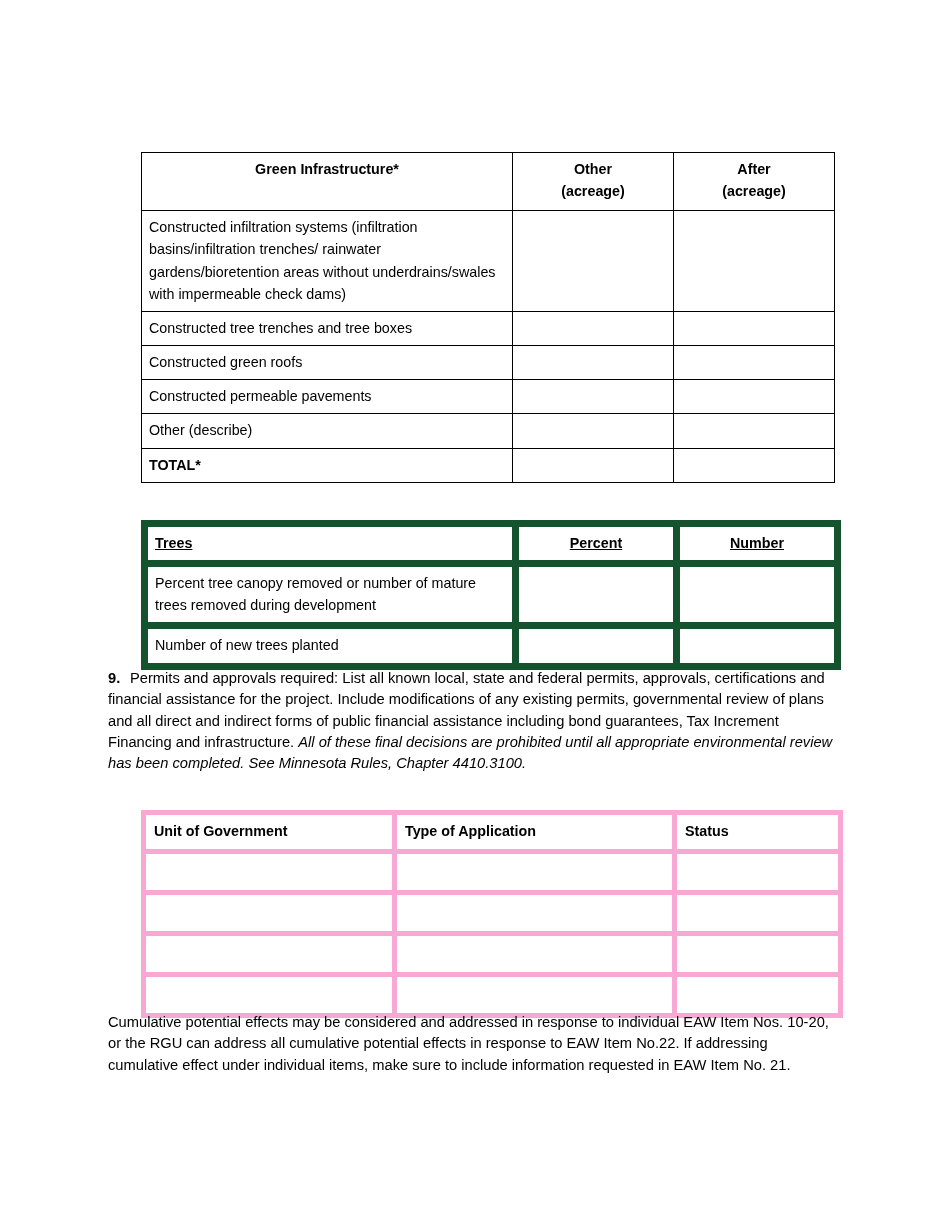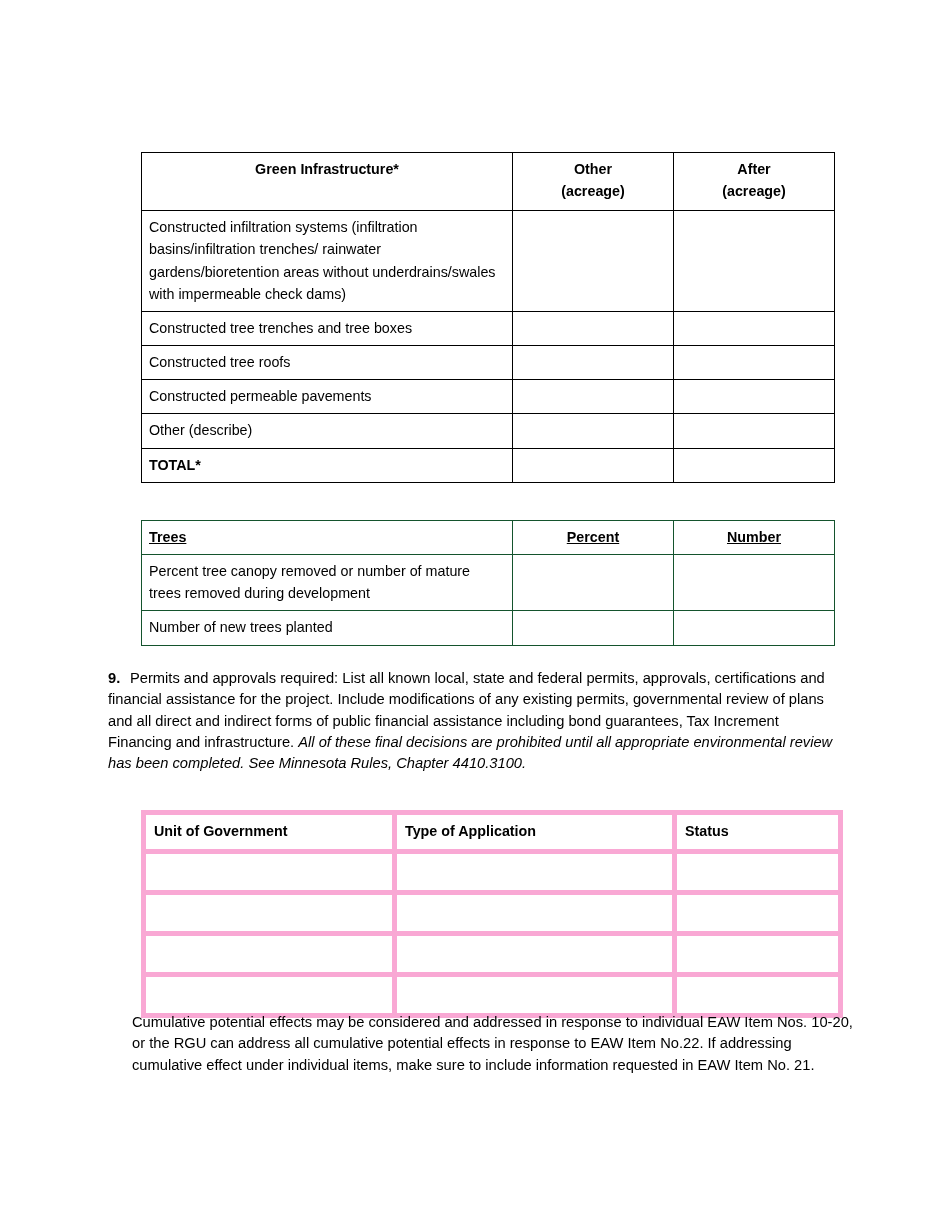--- a/index.html
+++ b/index.html
@@ -59,21 +59,21 @@
     top: 520px;
     width: 693px;
     border-collapse: collapse;
     table-layout: fixed;
     font-size: 14.3px;
   }
   .trees-table col.c1 { width: 371px; }
   .trees-table col.c2 { width: 161px; }
   .trees-table col.c3 { width: 161px; }
   .trees-table td {
-    border: 1px solid #14532d;
+    border: 7px solid #14532d;
     padding: 5px 7px 6px 7px;
     vertical-align: top;
     line-height: 1.55;
   }
   .trees-table td.hdr-u {
     font-weight: bold;
     text-decoration: underline;
   }
   .trees-table td.hdr-u.ctr { text-align: center; }
 
@@ -128,21 +128,20 @@
   }
 
   
   .closing {
     position: absolute;
     left: 108px;
     top: 1012px;
     width: 733px;
     font-size: 14.7px;
     line-height: 1.45;
-    margin-left: 24px;
   }
 </style>
 </head>
 <body>
 
 <div class="page">
 
   <table class="gi-table">
     <colgroup>
       <col class="c1">
@@ -167,21 +166,21 @@
         <td>Constructed infiltration systems (infiltration basins/infiltration trenches/ rainwater gardens/bioretention areas without underdrains/swales with impermeable check dams)</td>
         <td class="cell-empty"></td>
         <td class="cell-empty"></td>
       </tr>
       <tr>
         <td>Constructed tree trenches and tree boxes</td>
         <td class="cell-empty"></td>
         <td class="cell-empty"></td>
       </tr>
       <tr>
-        <td>Constructed tree roofs</td>
+        <td>Constructed green roofs</td>
         <td class="cell-empty"></td>
         <td class="cell-empty"></td>
       </tr>
       <tr>
         <td>Constructed permeable pavements</td>
         <td class="cell-empty"></td>
         <td class="cell-empty"></td>
       </tr>
       <tr>
         <td>Other (describe)</td>

